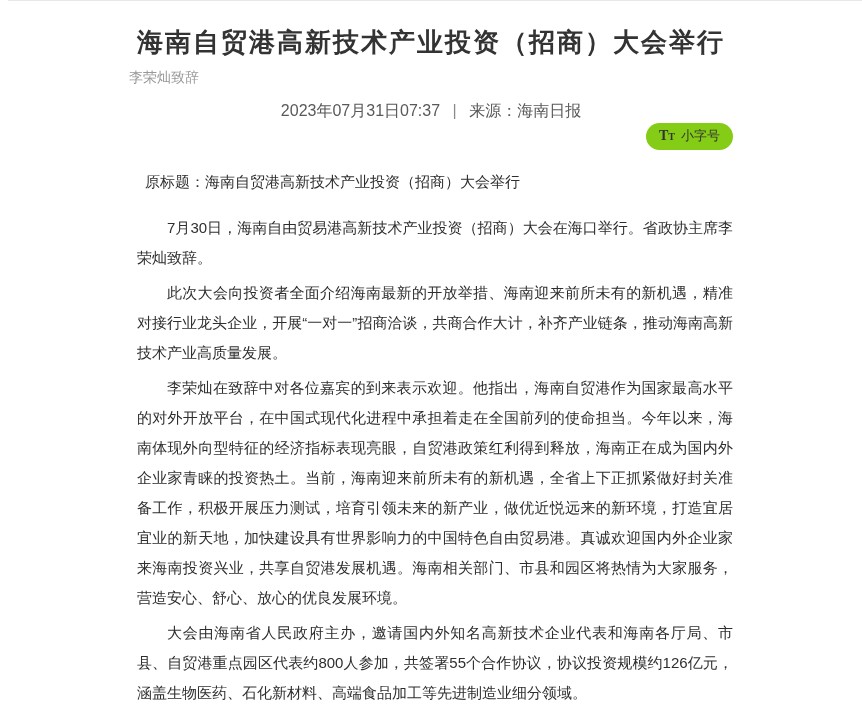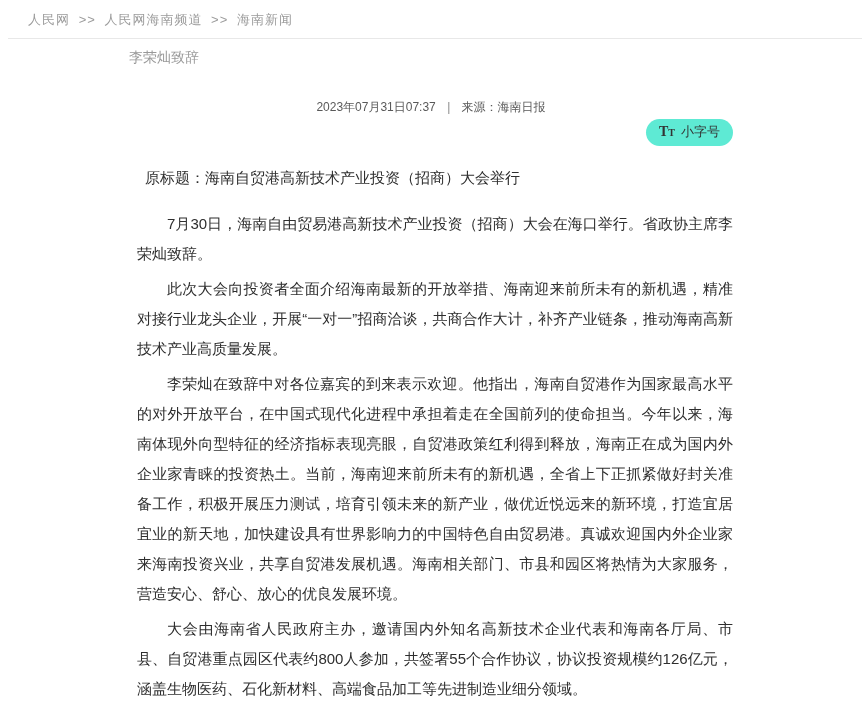--- a/index.html
+++ b/index.html
@@ -43,35 +43,35 @@
     color: #333333;
     letter-spacing: 2px;
   }
   .article-subtitle {
     margin-top: 9px;
     font-size: 14px;
     line-height: 18px;
     color: #999999;
   }
   .meta-line {
-    margin-top: 32px;
+    margin-top: 16px;
     text-align: center;
-    font-size: 12px;
+    font-size: 16px;
     line-height: 18px;
     color: #595959;
   }
   .meta-line .meta-sep { margin: 0 8px; color: #8a8a8a; }
   .toolbar {
     margin-top: 3px;
     text-align: right;
     height: 28px;
   }
   .fontsize-btn {
     display: inline-block;
-    background: #5eead4;
+    background: #84cc16;
     border-radius: 14px;
     padding: 4px 13px 5px 13px;
     font-size: 13px;
     color: #333333;
     cursor: pointer;
     user-select: none;
   }
   .tt-icon {
     font-family: "Liberation Serif", "DejaVu Serif", serif;
     font-weight: 700;
@@ -92,32 +92,26 @@
     margin: 5px 0 0 8px;
     text-indent: 2em;
     text-align: justify;
   }
 </style>
 </head>
 <body>
 
 <div class="page">
 
-  <div class="breadcrumb">
-    <span class="crumb">人民网</span>
-    <span class="crumb-sep">&gt;&gt;</span>
-    <span class="crumb">人民网海南频道</span>
-    <span class="crumb-sep">&gt;&gt;</span>
-    <span class="crumb">海南新闻</span>
-  </div>
 
   <hr class="top-divider">
 
   <div class="content">
 
+    <h1 class="article-title">海南自贸港高新技术产业投资（招商）大会举行</h1>
 
     <div class="article-subtitle">李荣灿致辞</div>
 
     <div class="meta-line">
       <span>2023年07月31日07:37</span>
       <span class="meta-sep">|</span>
       <span>来源：海南日报</span>
     </div>
 
     <div class="toolbar">

